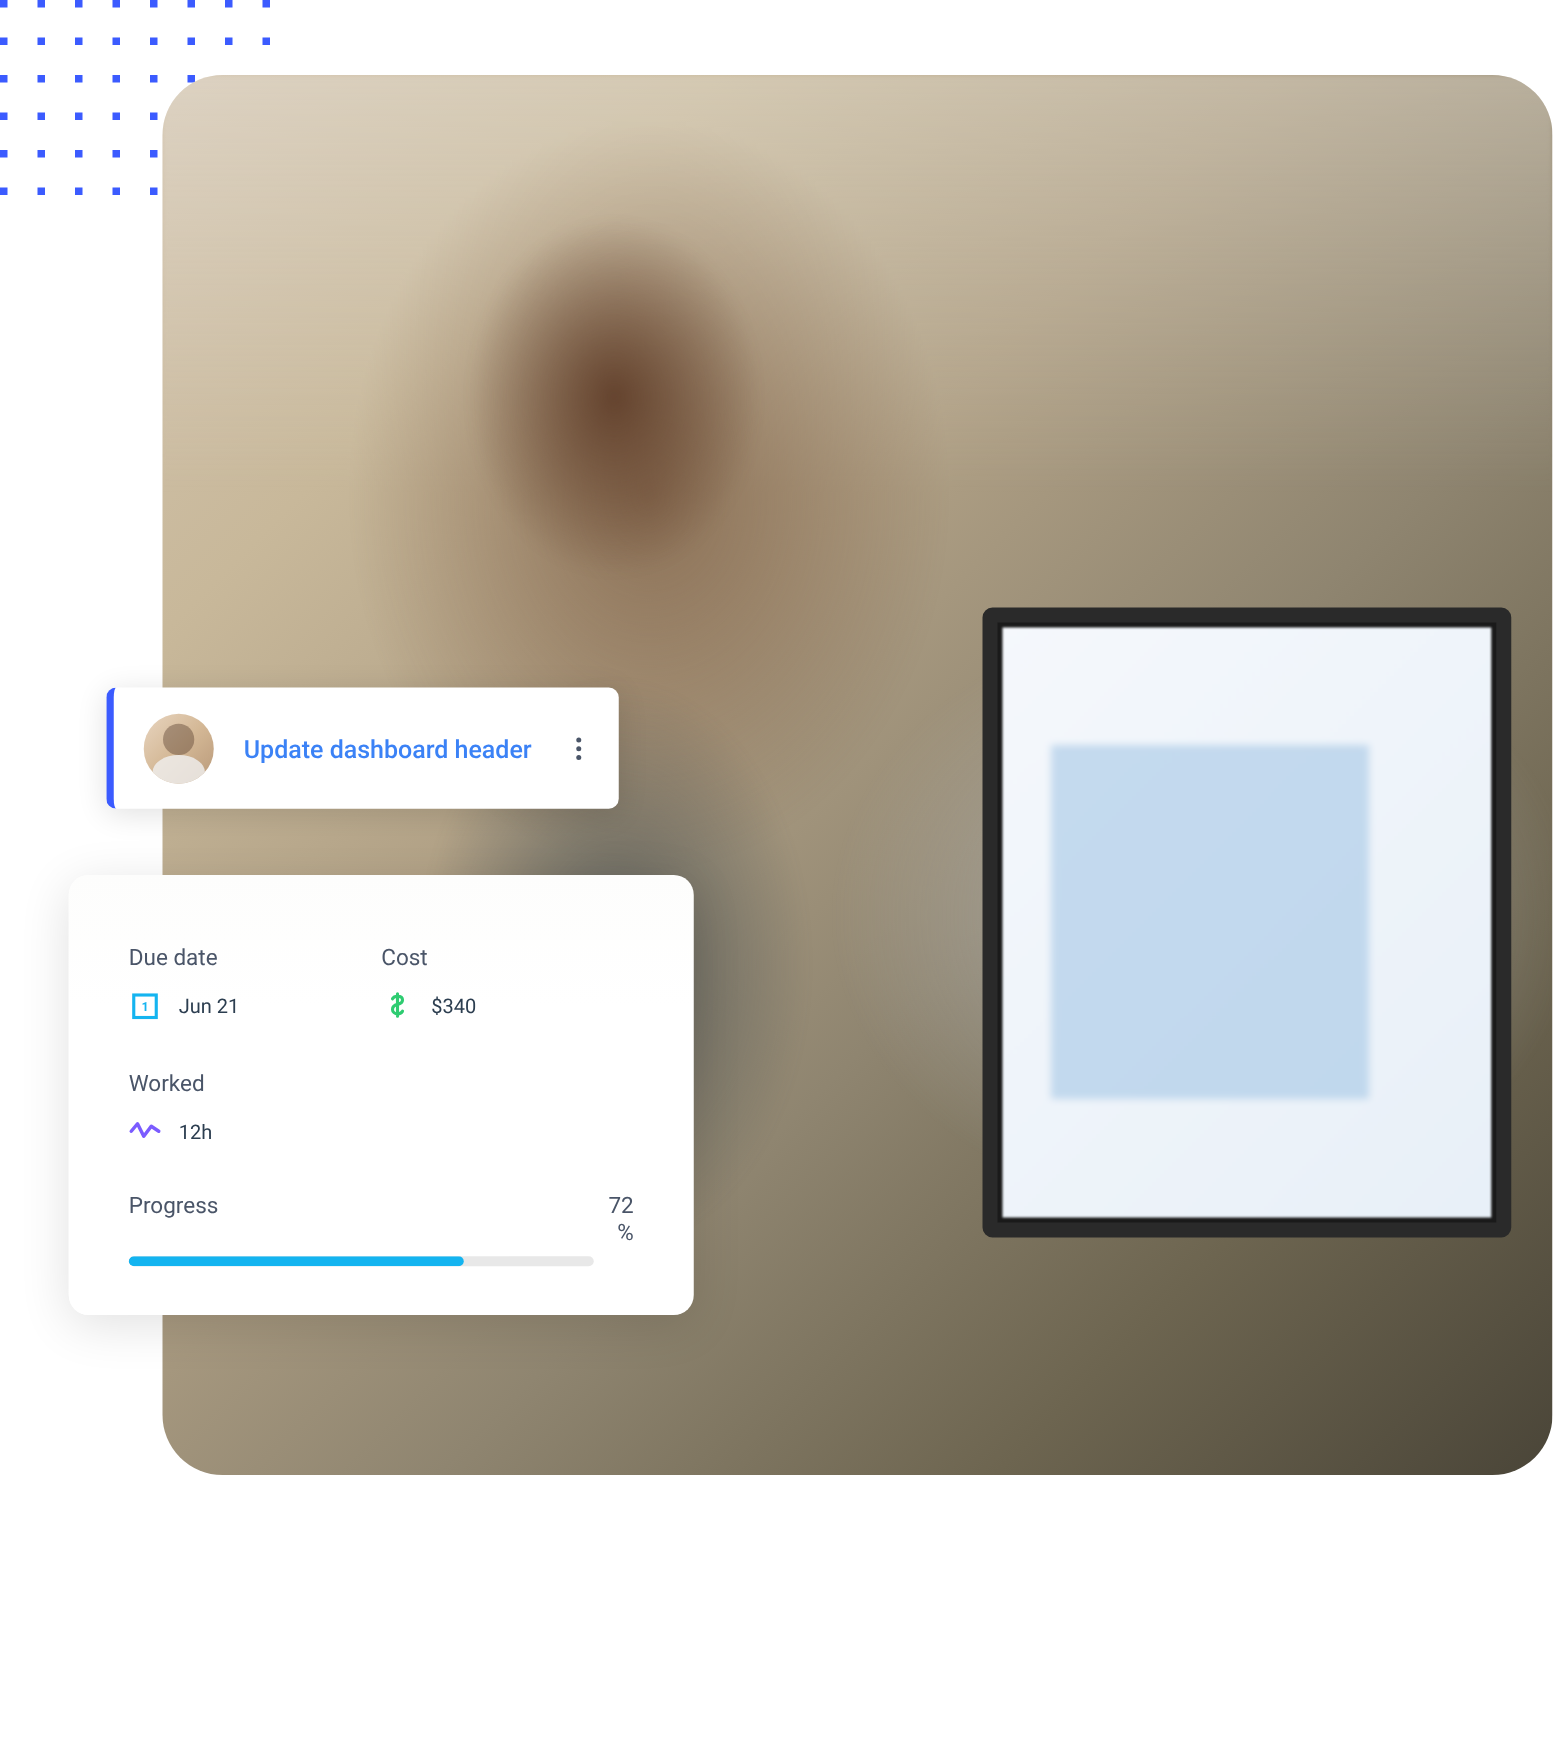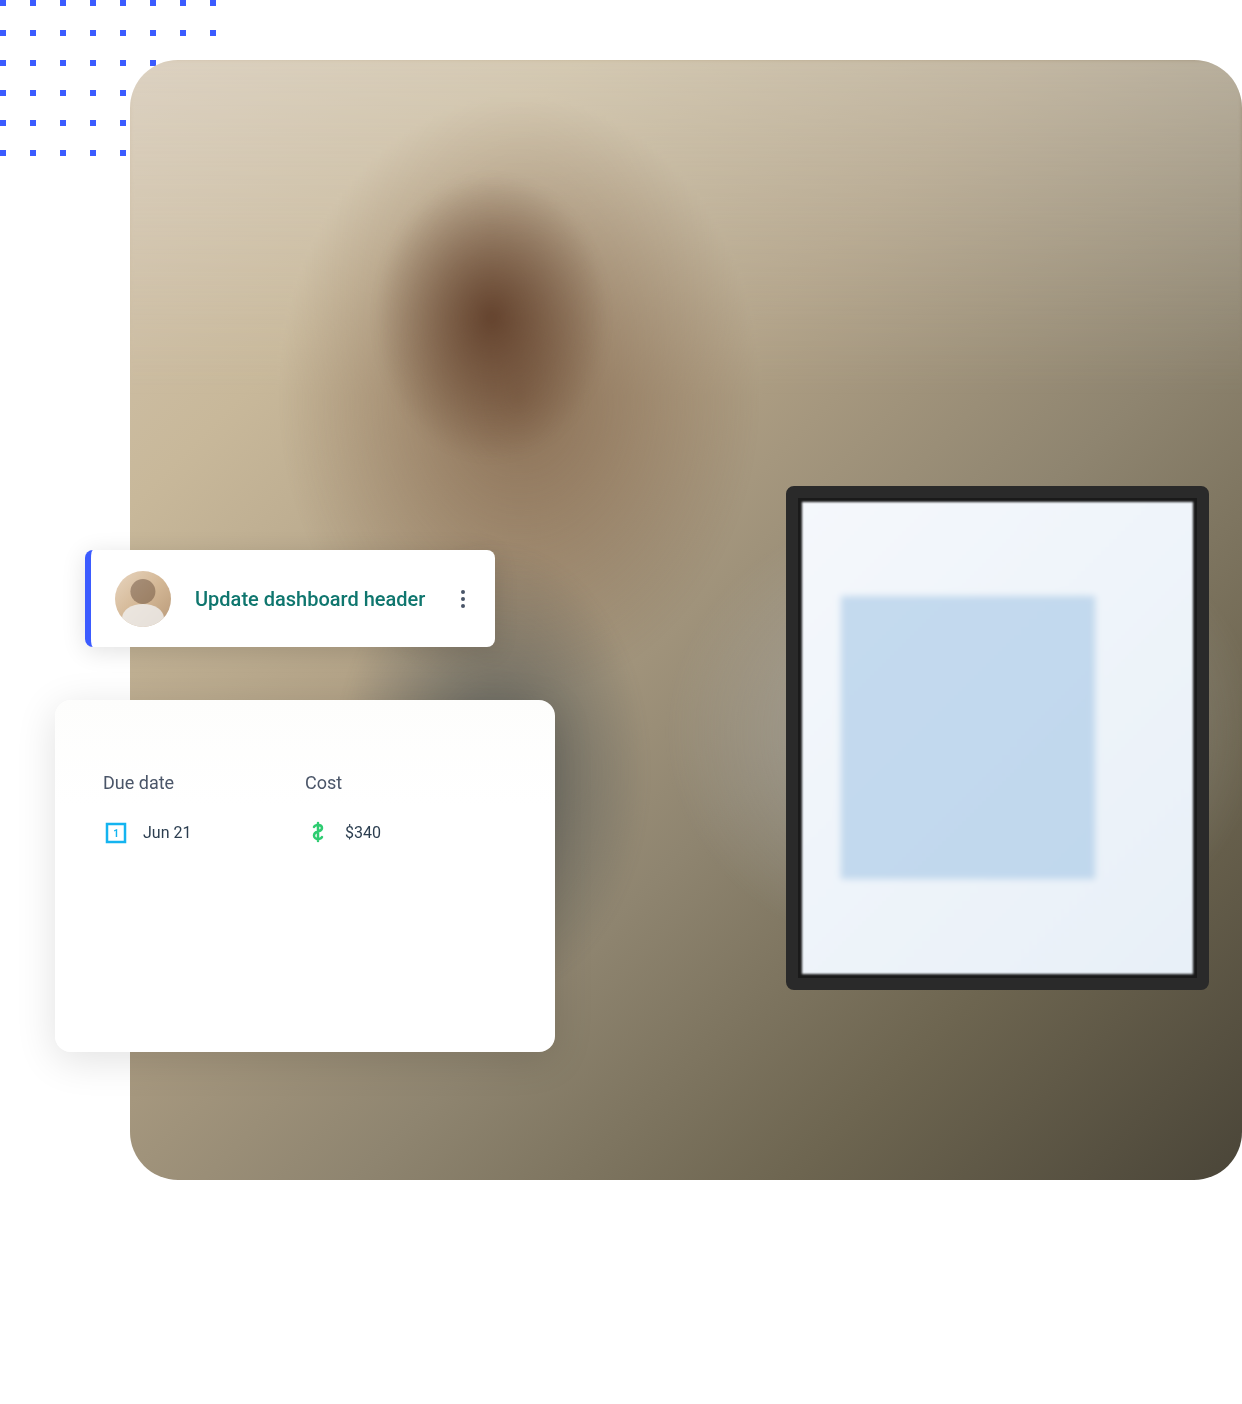--- a/index.html
+++ b/index.html
@@ -135,21 +135,21 @@
       width: 75%;
       height: 50%;
       background: rgba(240, 240, 240, 0.8);
       border-radius: 50% 50% 0 0;
     }
     
     .task-title {
       flex: 1;
       margin-left: 24px;
       font-size: 20px;
-      color: #0f766e;
+      color: #3b82f6;
       font-weight: 500;
     }
     
     .more-icon {
       width: 24px;
       height: 24px;
       display: flex;
       flex-direction: column;
       align-items: center;
       justify-content: center;
@@ -178,22 +178,21 @@
     
     .details-grid {
       display: grid;
       grid-template-columns: 1fr 1fr;
       gap: 40px 0;
     }
     
     .detail-item {
       display: flex;
       flex-direction: column;
-      gap: 26px;
-      margin-top: 16px;
+      gap: 14px;
     }
     
     .detail-label {
       font-size: 18px;
       color: #4a5568;
       font-weight: 400;
     }
     
     .detail-value-row {
       display: flex;
@@ -357,16 +356,39 @@
       <div class="detail-value-row">
         <div class="icon-box">
           <svg width="24" height="24" viewBox="0 0 24 24" fill="none">
             <path d="M12 3 L12 21 M8 7 C8 7 9 5 12 5 C15 5 16 6.5 16 8 C16 10 14 11 12 11.5 C10 12 8 13 8 15.5 C8 17.5 10 19 12 19 C15 19 16 17 16 17" stroke="#2ecc71" stroke-width="2.5" stroke-linecap="round" fill="none"></path>
           </svg>
         </div>
         <div class="detail-value">$340</div>
       </div>
     </div>
 
-
-  </div>
-
+    <div class="detail-item">
+      <div class="detail-label">Worked</div>
+      <div class="detail-value-row">
+        <div class="icon-box">
+          <svg width="26" height="20" viewBox="0 0 26 20" fill="none">
+            <path d="M2 10 L7 4 L12 14 L18 6 L24 10" stroke="#7b5cff" stroke-width="2.8" stroke-linecap="round" stroke-linejoin="round" fill="none"></path>
+          </svg>
+        </div>
+        <div class="detail-value">12h</div>
+      </div>
+    </div>
+
+  </div>
+
+  <div class="progress-section">
+    <div class="progress-header">
+      <div class="progress-label">Progress</div>
+      <div class="progress-percent">
+        <span class="progress-percent-num">72</span>
+        <span class="progress-percent-sym">%</span>
+      </div>
+    </div>
+    <div class="progress-bar">
+      <div class="progress-fill" style="width: 72%;"></div>
+    </div>
+  </div>
 </div>
 
 </body></html>

